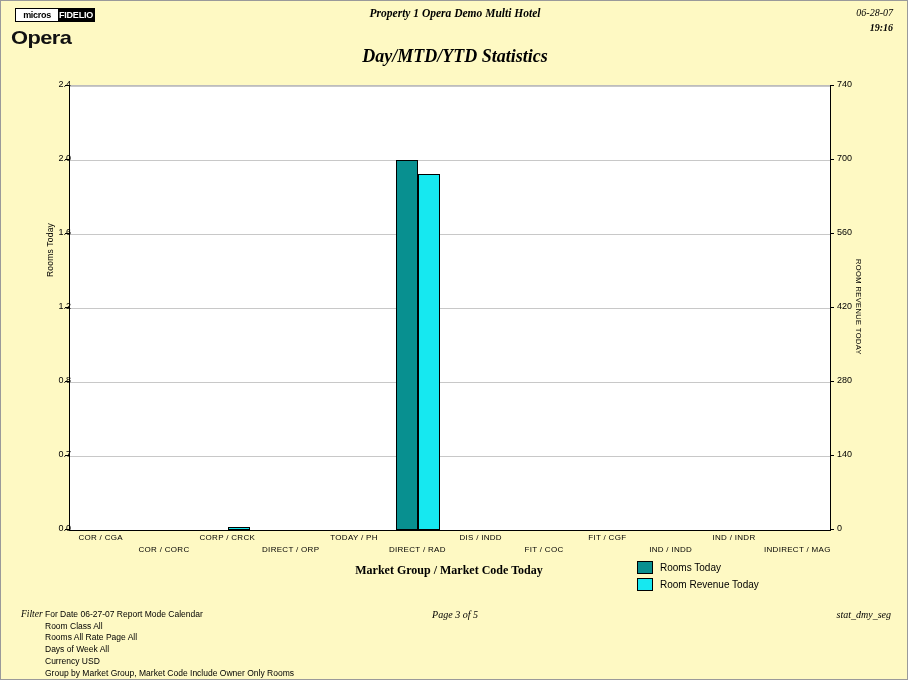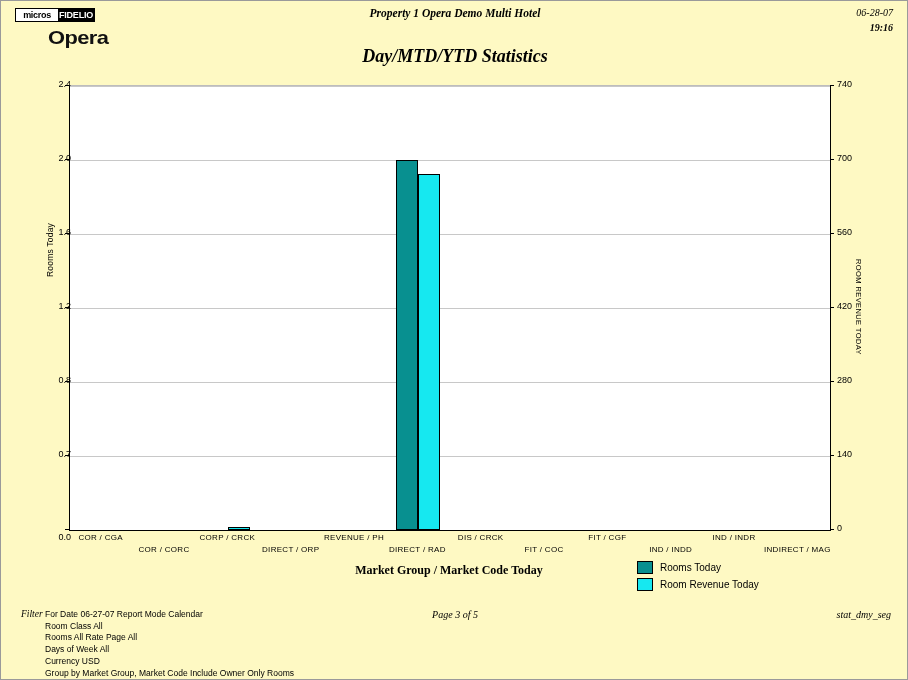--- a/index.html
+++ b/index.html
@@ -58,21 +58,20 @@
   .opera-logo {
     position: absolute;
     left: 14px;
     top: 26px;
     font-size: 19px;
     font-weight: bold;
     font-style: italic;
     letter-spacing: -0.5px;
     color: #111;
     font-family: "Liberation Serif", serif;
-    margin-left: 37px;
   }
   .opera-logo .o-mark {
     display: inline-block;
     font-family: "Liberation Sans", sans-serif;
     font-style: normal;
     transform: scaleX(1.15);
   }
 
   .hdr-title {
     position: absolute;
@@ -317,21 +316,21 @@
       <div class="filter-line">Room Class All</div>
       <div class="filter-line">Rooms All   Rate Page All</div>
       <div class="filter-line">Days of Week All</div>
       <div class="filter-line">Currency USD</div>
       <div class="filter-line">Group by Market Group, Market Code    Include Owner Only Rooms</div>
       <div class="filter-line">Sort Order Alphabetical</div>
     </div>
   <div class="page-num">Page 3 of 5</div>
   <div class="report-id">stat_dmy_seg</div>
 
-<div class="ytick-left" style="top: 522px; margin-top: 9px;">0.0</div>
+<div class="ytick-left" style="top: 522px;">0.0</div>
     <div class="tick-mark-l" style="left: 64px; top: 528px;"></div>
     <div class="ytick-right" style="top: 522px;">0</div>
     <div class="tick-mark-r" style="left: 829px; top: 528px;"></div>
     <div class="ytick-left" style="top: 448px;">0.7</div>
     <div class="tick-mark-l" style="left: 64px; top: 454px;"></div>
     <div class="ytick-right" style="top: 448px;">140</div>
     <div class="tick-mark-r" style="left: 829px; top: 454px;"></div>
     <div class="ytick-left" style="top: 374px;">0.8</div>
     <div class="tick-mark-l" style="left: 64px; top: 380px;"></div>
     <div class="ytick-right" style="top: 374px;">280</div>
@@ -349,21 +348,21 @@
     <div class="ytick-right" style="top: 152px;">700</div>
     <div class="tick-mark-r" style="left: 829px; top: 158px;"></div>
     <div class="ytick-left" style="top: 78px;">2.4</div>
     <div class="tick-mark-l" style="left: 64px; top: 84px;"></div>
     <div class="ytick-right" style="top: 78px;">740</div>
     <div class="tick-mark-r" style="left: 829px; top: 84px;"></div>
     <div class="xtick" style="width: 100px; left: 49.6667px; top: 532px;">COR / CGA</div>
     <div class="xtick" style="width: 100px; left: 113px; top: 544px;">COR / CORC</div>
     <div class="xtick" style="width: 100px; left: 176.333px; top: 532px;">CORP / CRCK</div>
     <div class="xtick" style="width: 100px; left: 239.667px; top: 544px;">DIRECT / ORP</div>
-    <div class="xtick" style="width: 100px; left: 303px; top: 532px;">REVENUE / PH</div>
+    <div class="xtick" style="width: 100px; left: 303px; top: 532px;">TODAY / PH</div>
     <div class="xtick" style="width: 100px; left: 366.333px; top: 544px;">DIRECT / RAD</div>
-    <div class="xtick" style="width: 100px; left: 429.667px; top: 532px;">DIS / CRCK</div>
+    <div class="xtick" style="width: 100px; left: 429.667px; top: 532px;">DIS / INDD</div>
     <div class="xtick" style="width: 100px; left: 493px; top: 544px;">FIT / COC</div>
     <div class="xtick" style="width: 100px; left: 556.333px; top: 532px;">FIT / CGF</div>
     <div class="xtick" style="width: 100px; left: 619.667px; top: 544px;">IND / INDD</div>
     <div class="xtick" style="width: 100px; left: 683px; top: 532px;">IND / INDR</div>
     <div class="xtick" style="width: 100px; left: 746.333px; top: 544px;">INDIRECT / MAG</div>
   </div>
 
 </body></html>

